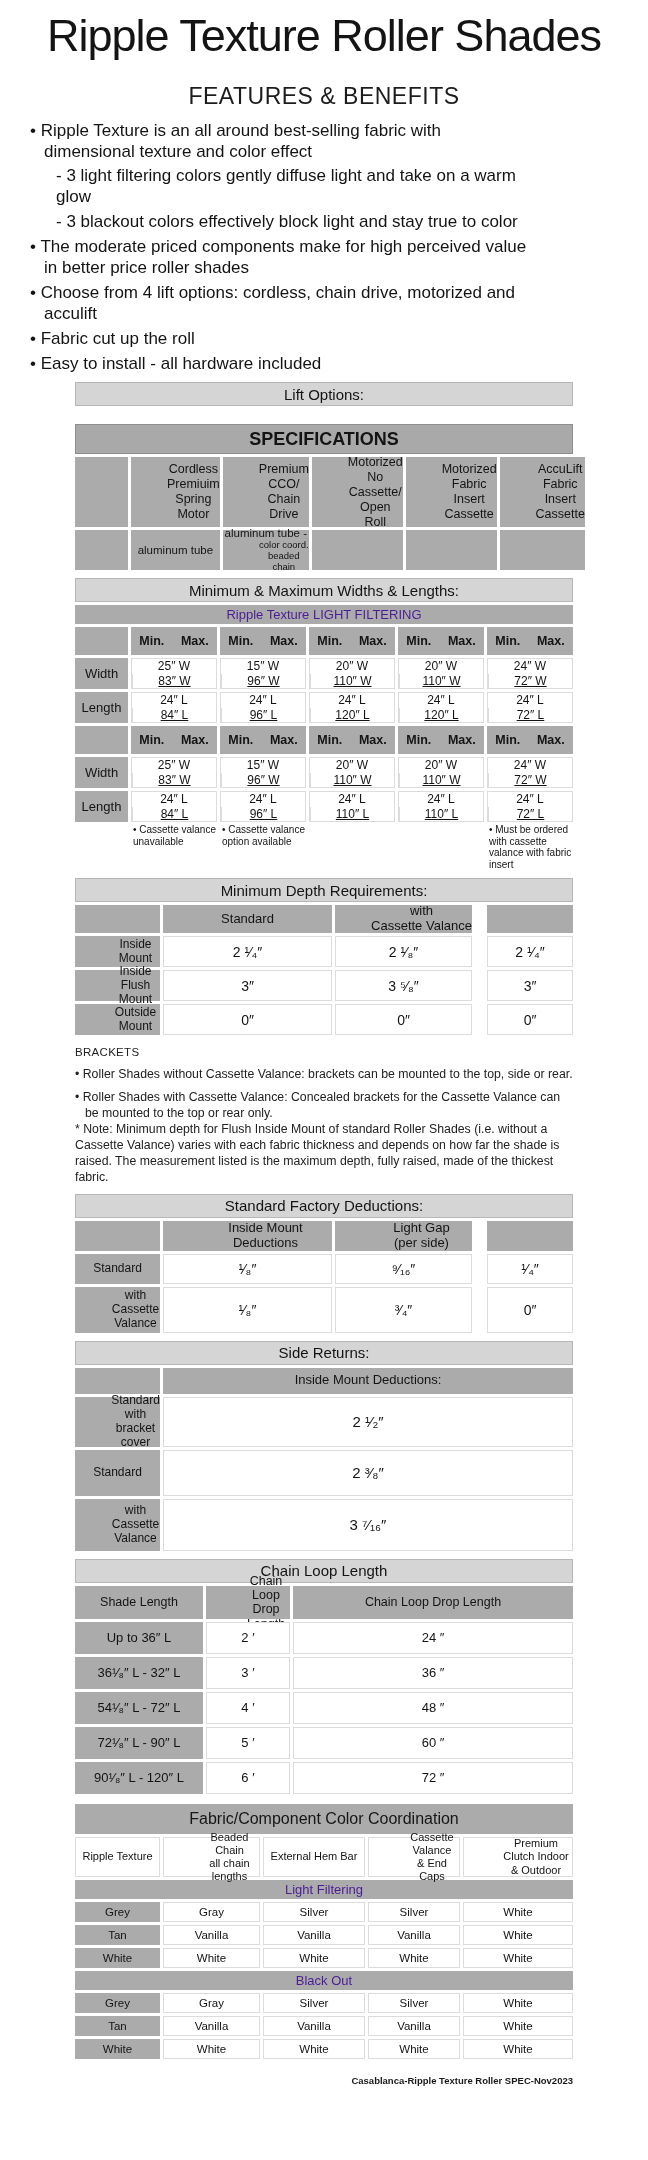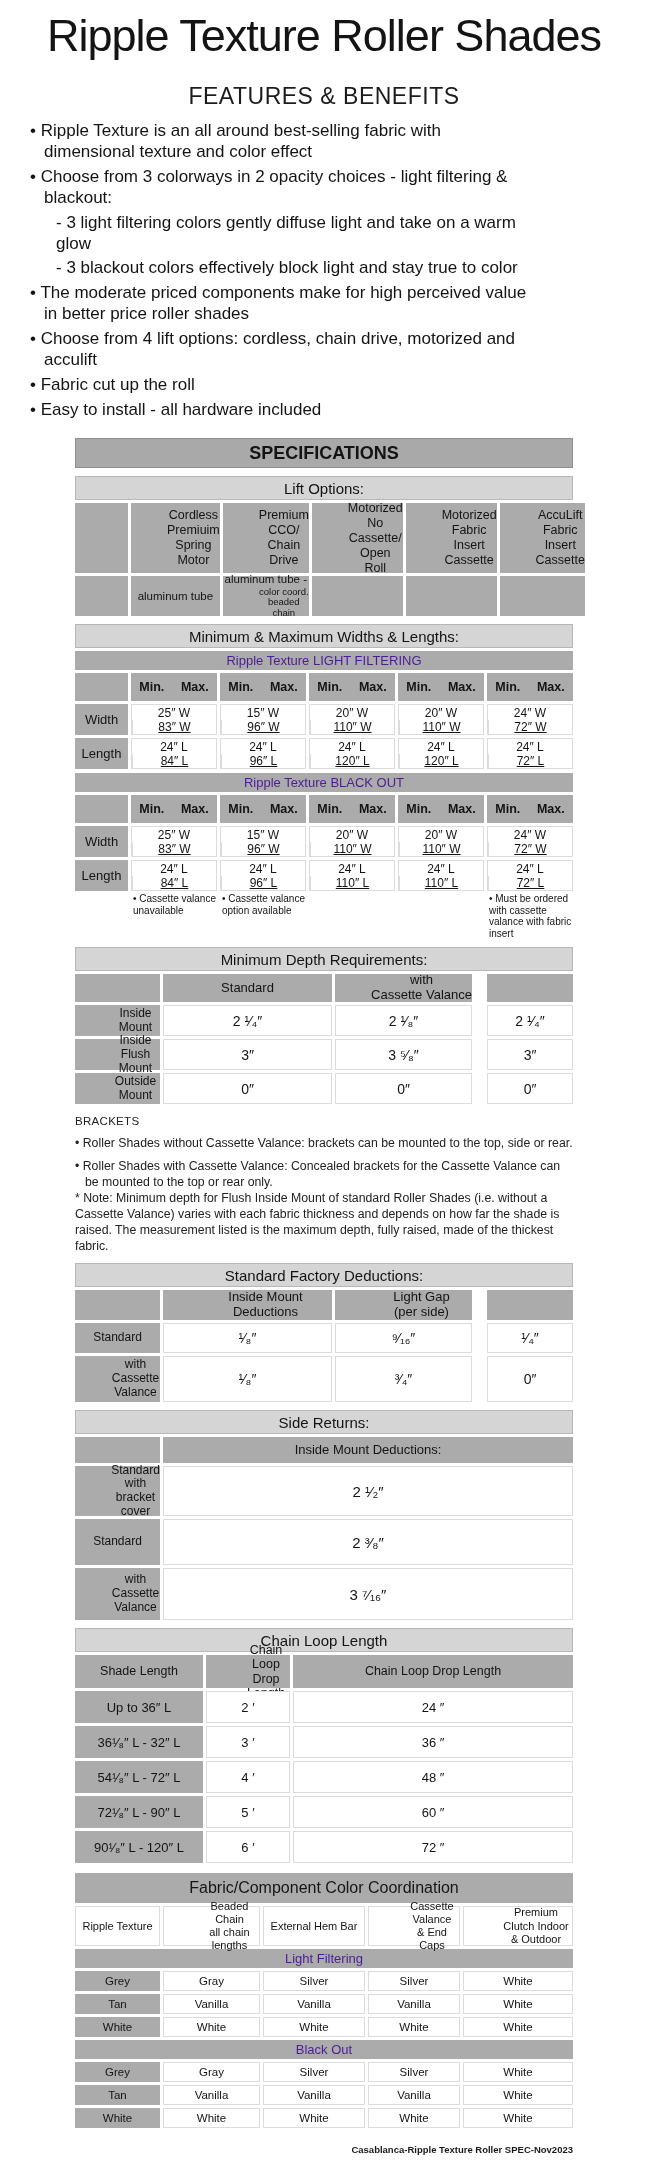--- a/index.html
+++ b/index.html
@@ -85,33 +85,32 @@
   .doc-footer { text-align:right; font-size:9.5px; font-weight:bold; margin-top:16px; color:#1a1a1a; }
 </style>
 </head>
 <body>
 
 <div class="doc-title">Ripple Texture Roller Shades</div>
 <div class="features-heading">FEATURES &amp; BENEFITS</div>
 
 <div class="bullets">
   <div class="bullet">Ripple Texture is an all around best-selling fabric with dimensional texture and color effect</div>
-  <div class="bullet">Choose from 3 colorways in 2 opacity choices - light filtering &amp; blackout:</div>
   <div class="sub-bullet">- 3 light filtering colors gently diffuse light and take on a warm glow</div>
   <div class="sub-bullet">- 3 blackout colors effectively block light and stay true to color</div>
   <div class="bullet">The moderate priced components make for high perceived value in better price roller shades</div>
   <div class="bullet">Choose from 4 lift options: cordless, chain drive, motorized and acculift</div>
   <div class="bullet">Fabric cut up the roll</div>
   <div class="bullet">Easy to install - all hardware included</div>
 </div>
 
 <div class="tables">
+  <div class="bar bar-light">Lift Options:</div>
+
   <div class="bar bar-spec">SPECIFICATIONS</div>
-
-  <div class="bar bar-light">Lift Options:</div>
   <div class="grid g-lift">
     <div class="cg"></div>
     <div class="cg lift-name pre">Cordless
 Premiuim
 Spring Motor</div>
     <div class="cg lift-name pre">Premium
 CCO/
 Chain Drive</div>
     <div class="cg lift-name pre">Motorized
 No Cassette/
@@ -198,21 +197,20 @@
     <div class="cw pair">
         <div>24″ L</div>
         <div>120″ L</div>
       </div>
     <div class="cw pair">
         <div>24″ L</div>
         <div>72″ L</div>
       </div>
   </div>
 
-  <div class="bar bar-white-text" style="margin-top:4px">Ripple Texture BLACK OUT</div>
   <div class="grid g-mm g-mm-3r">
     <div class="cg"></div>
     <div class="cg mmhead">
         <span>Min.</span>
         <span>Max.</span>
       </div>
     <div class="cg mmhead">
         <span>Min.</span>
         <span>Max.</span>
       </div>

